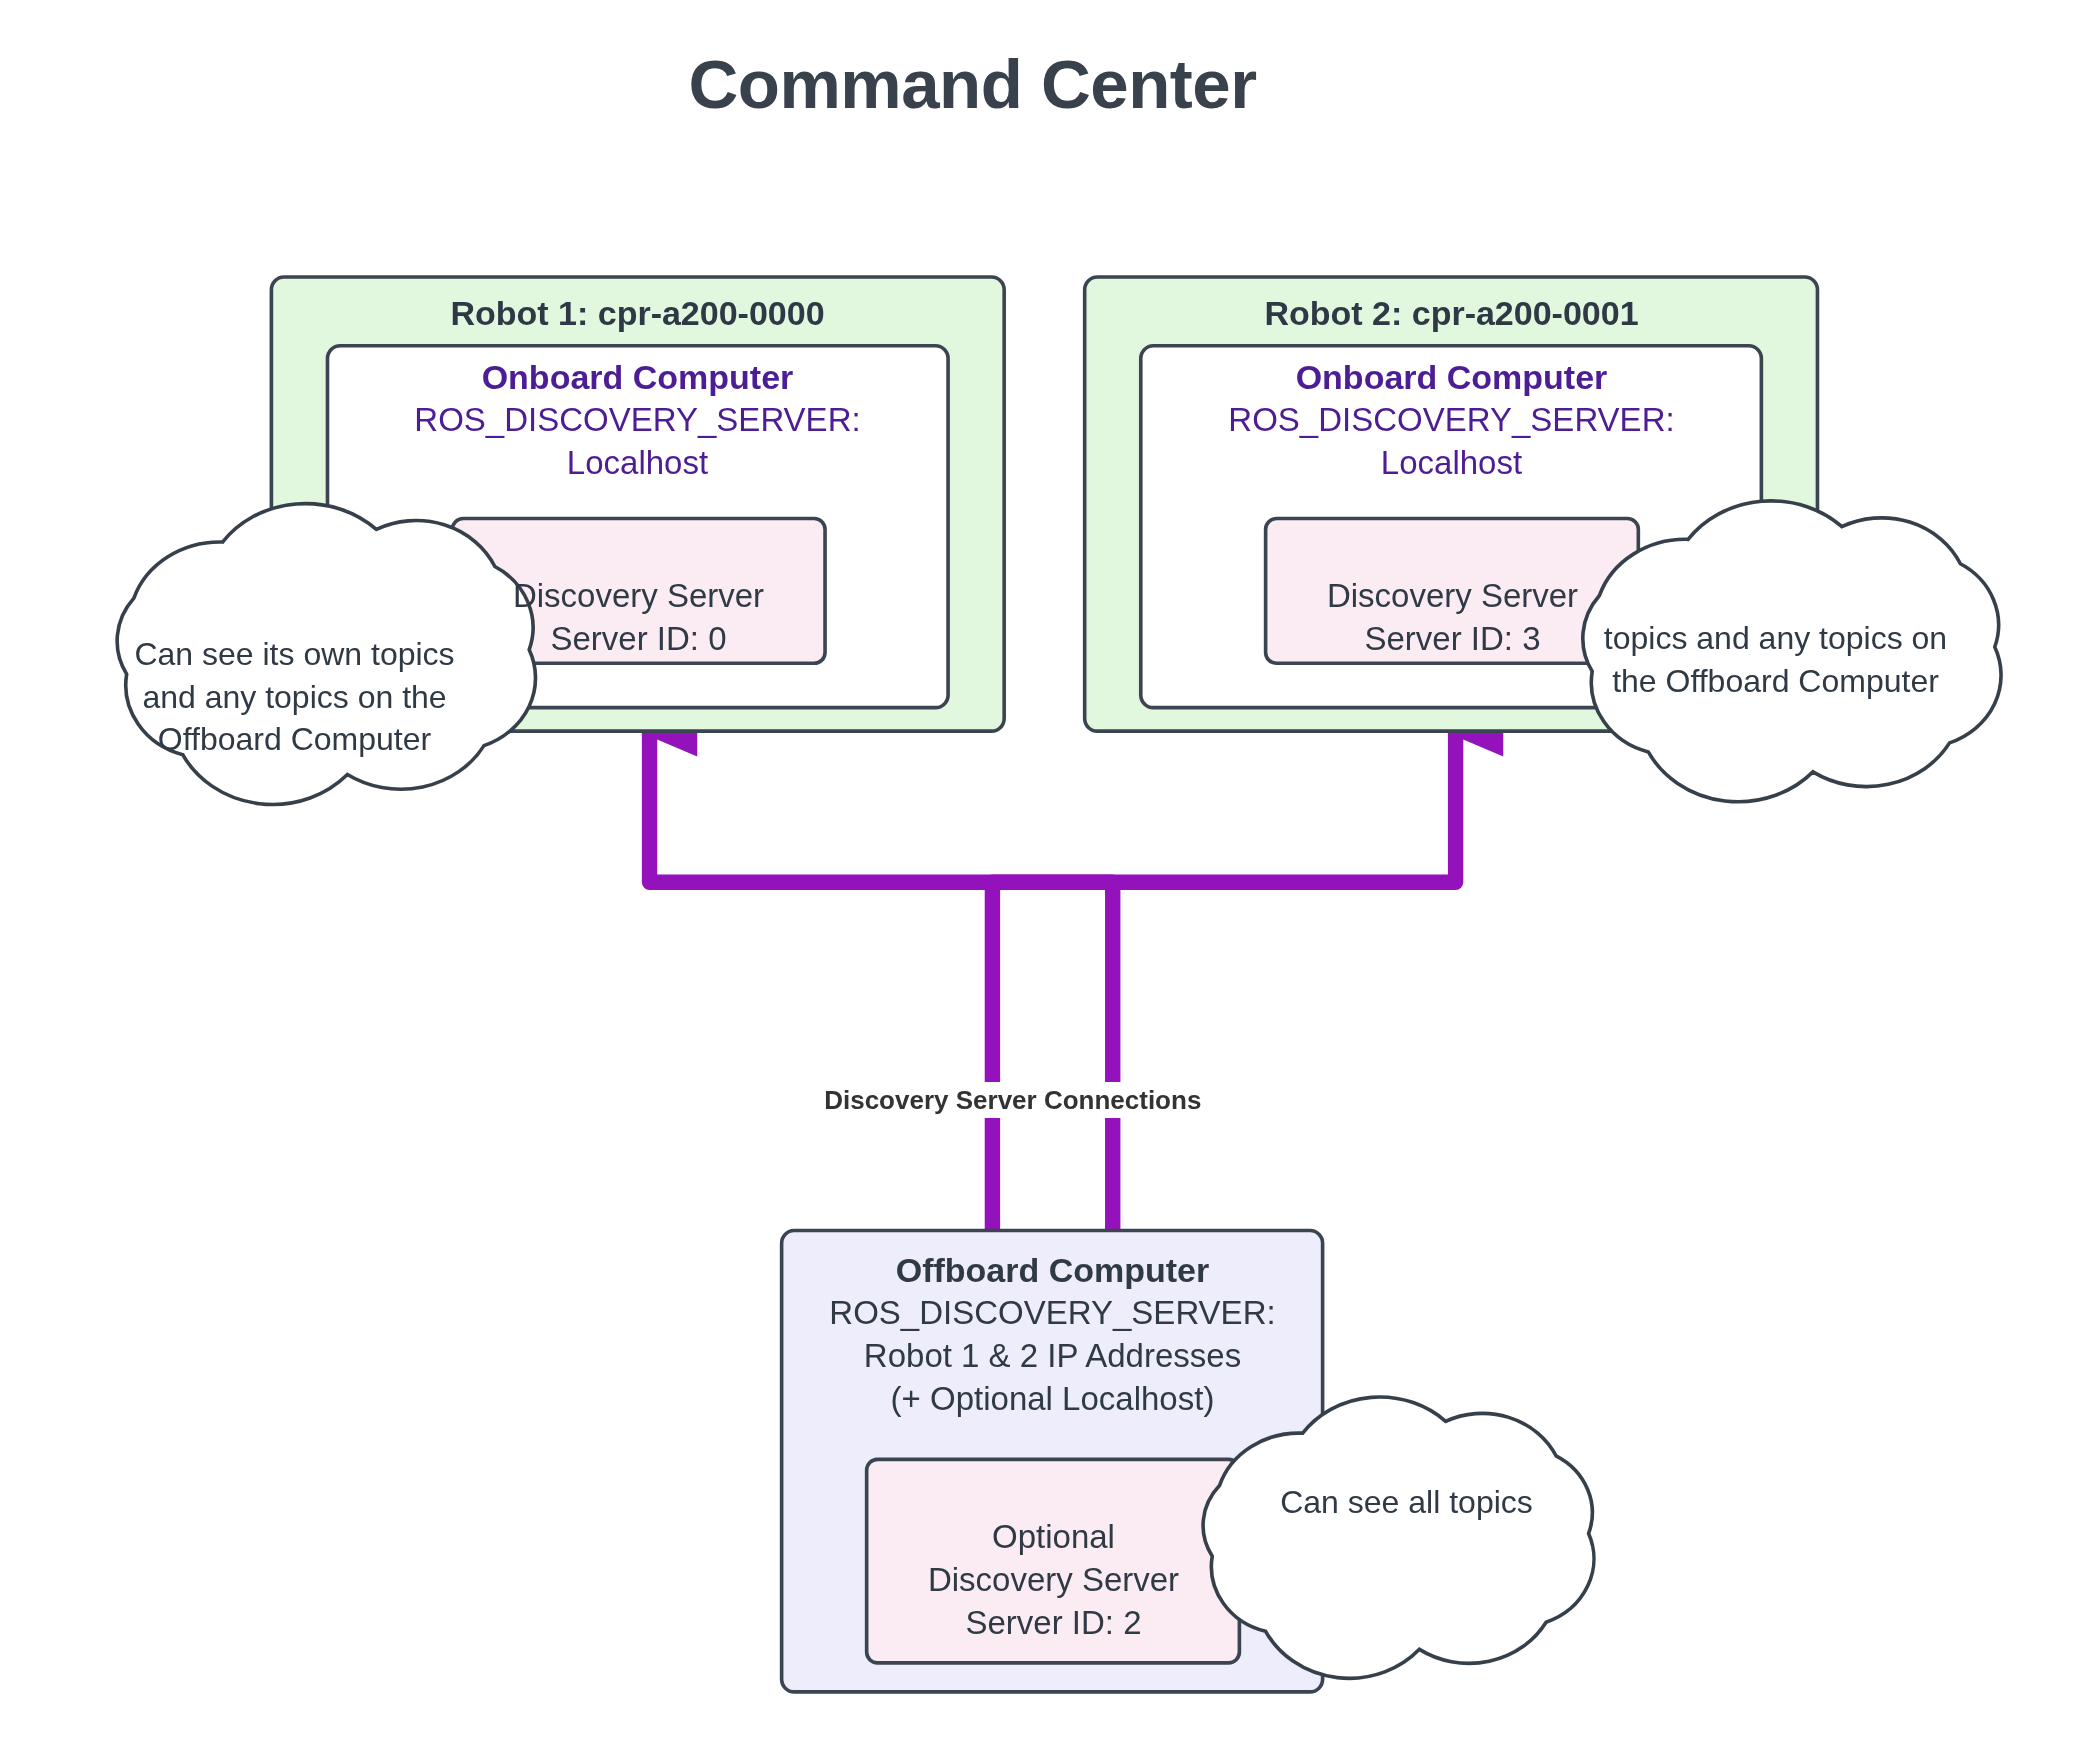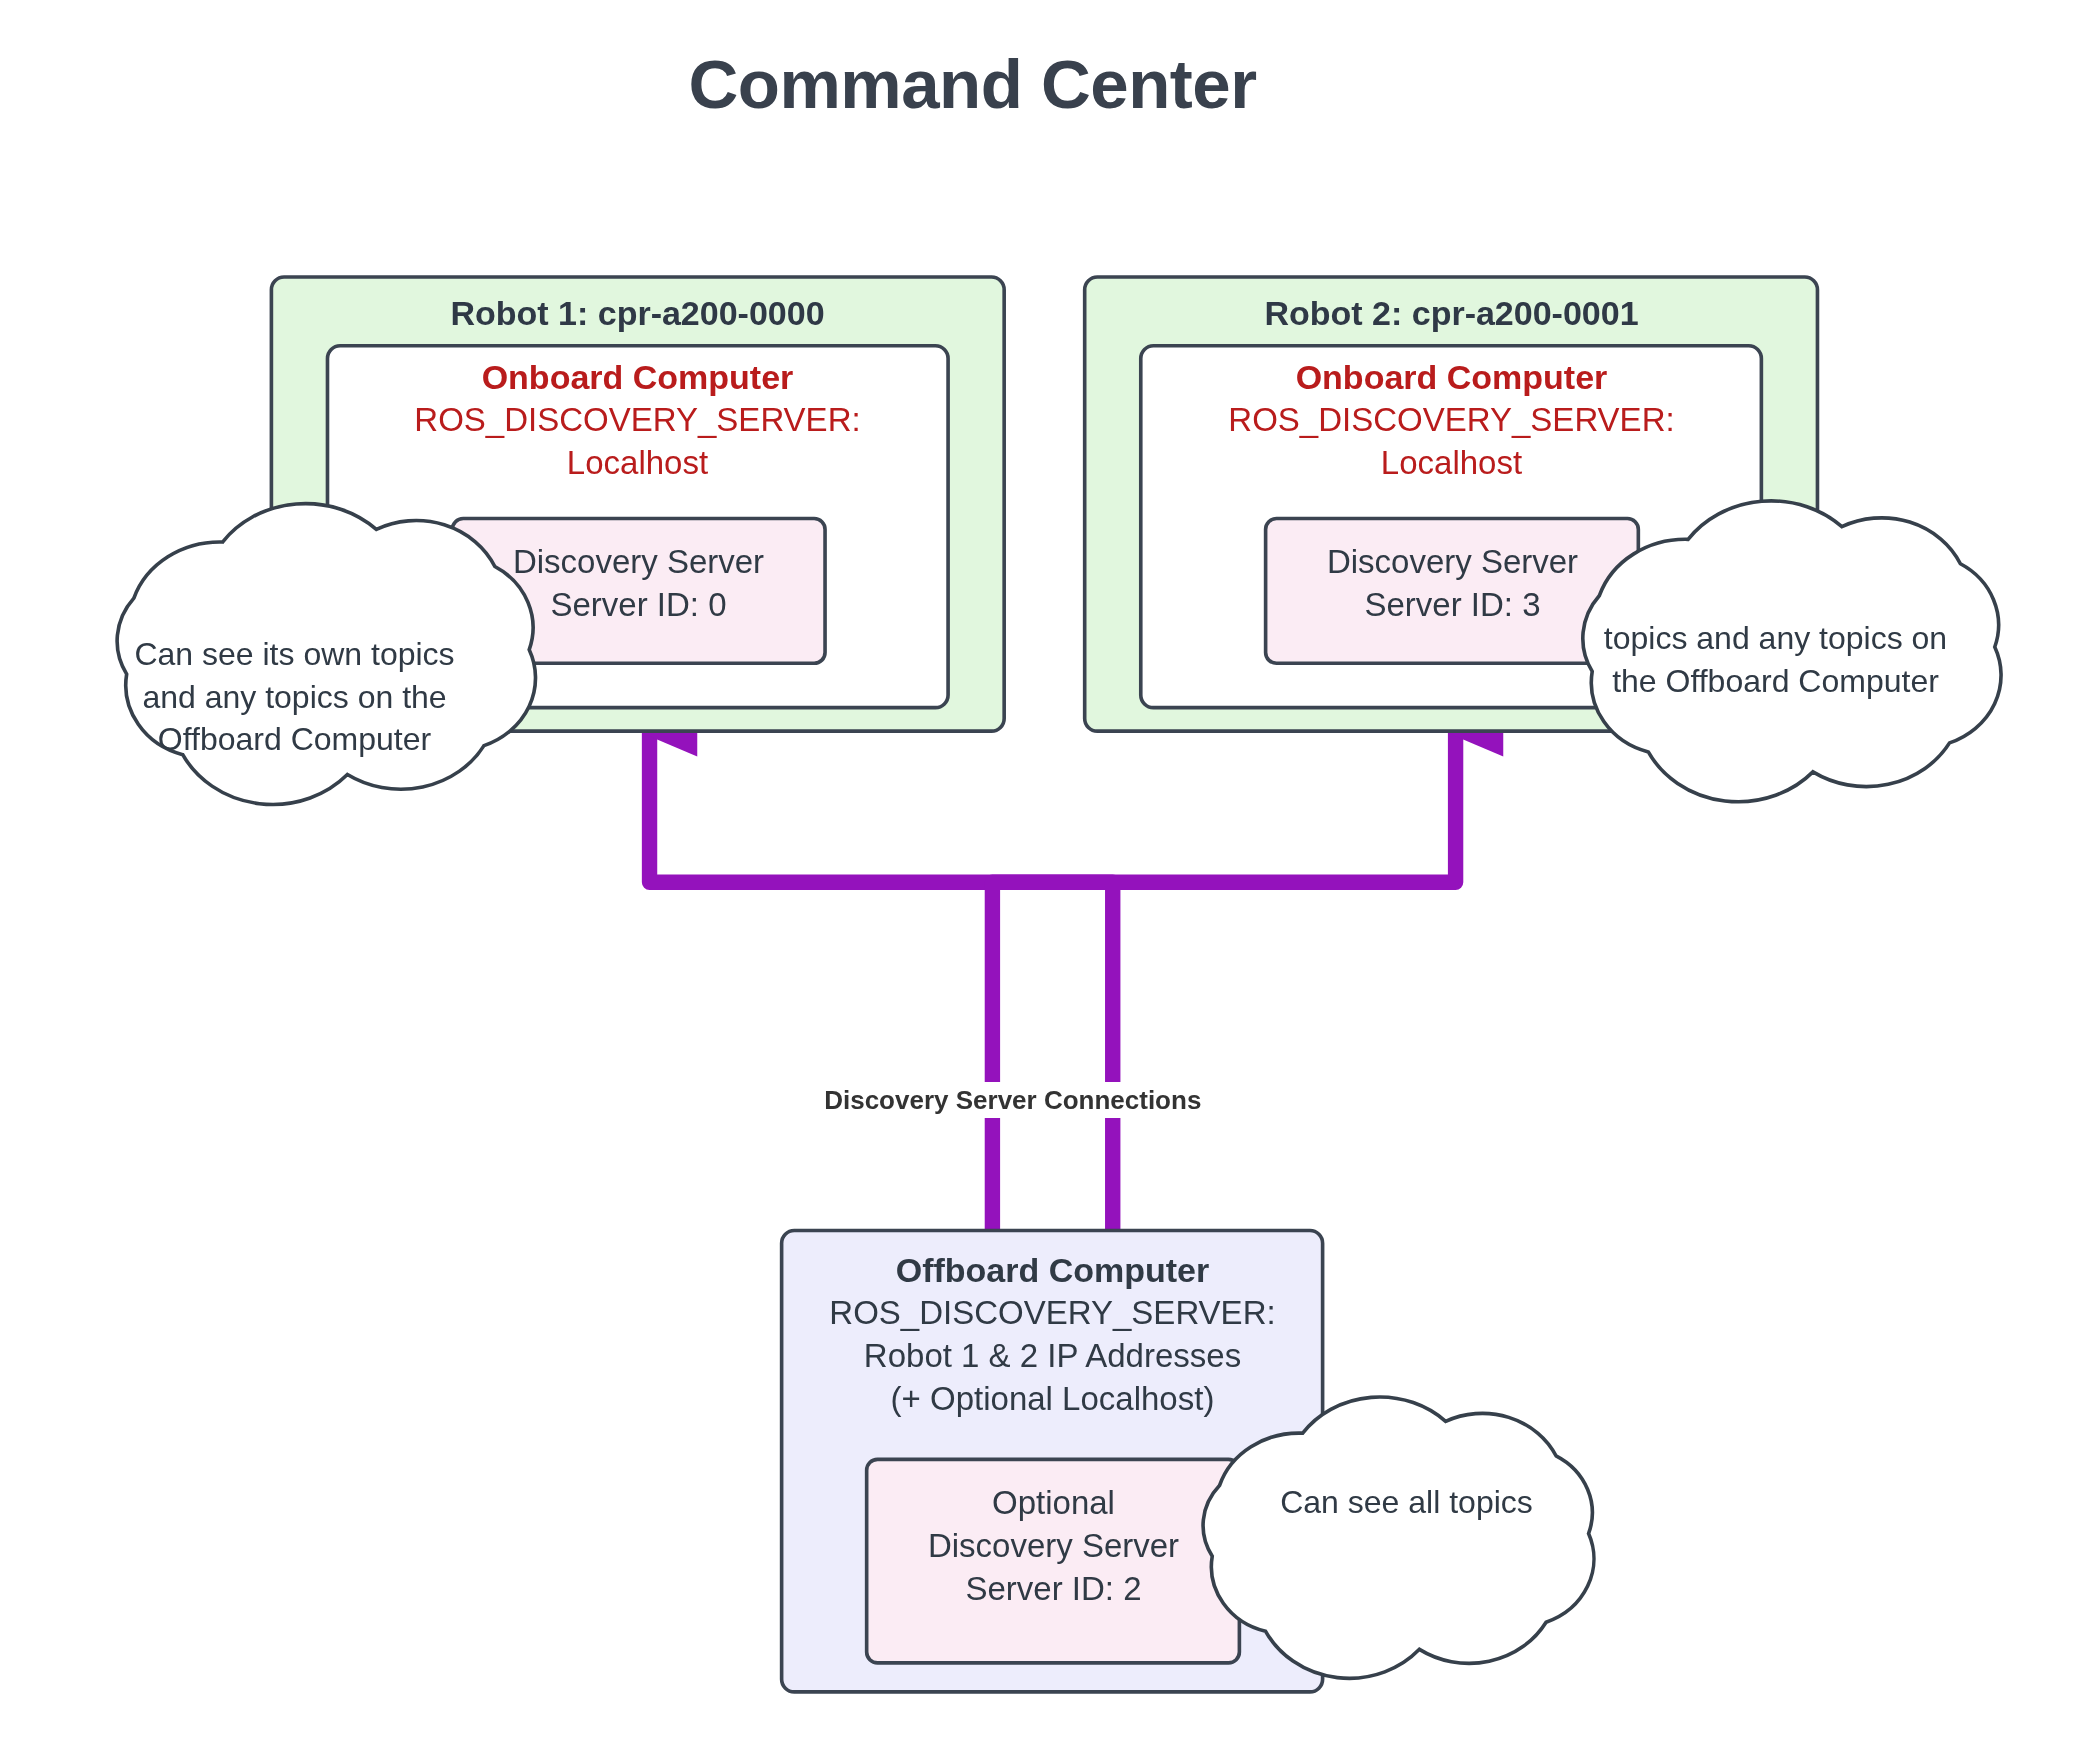--- a/index.html
+++ b/index.html
@@ -54,30 +54,31 @@
 
   
   .robot-title {
     font-size: 34px;
     font-weight: bold;
     color: #2f3946;
   }
   
   .onboard-text {
     font-size: 33px;
-    color: #b91c1c;
+    color: #4c1d95;
   }
   .onboard-text .hdr {
     font-size: 34px;
     font-weight: bold;
   }
   
   .ds-text {
     font-size: 33px;
     color: #303a45;
+    margin-top: 34px;
   }
   
   .offboard-text {
     font-size: 33px;
     color: #303a45;
   }
   .offboard-text .hdr {
     font-size: 34px;
     font-weight: bold;
   }

